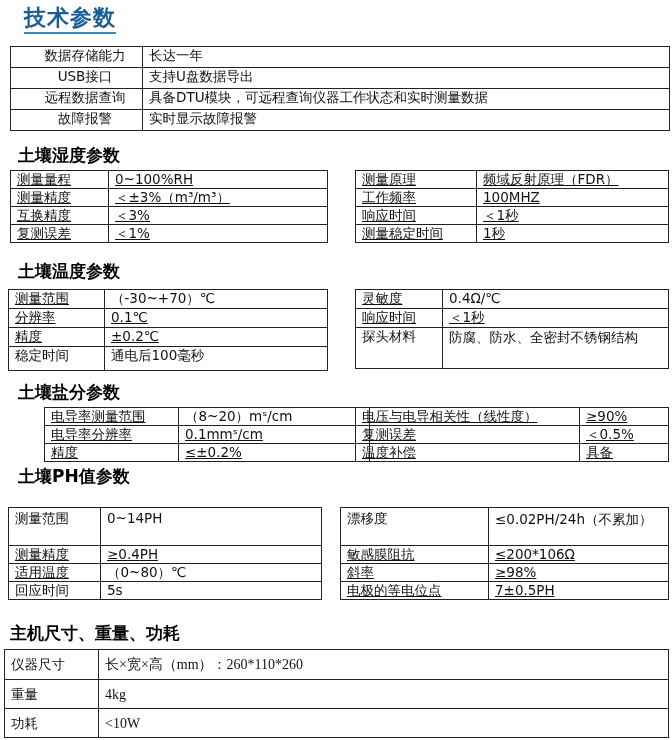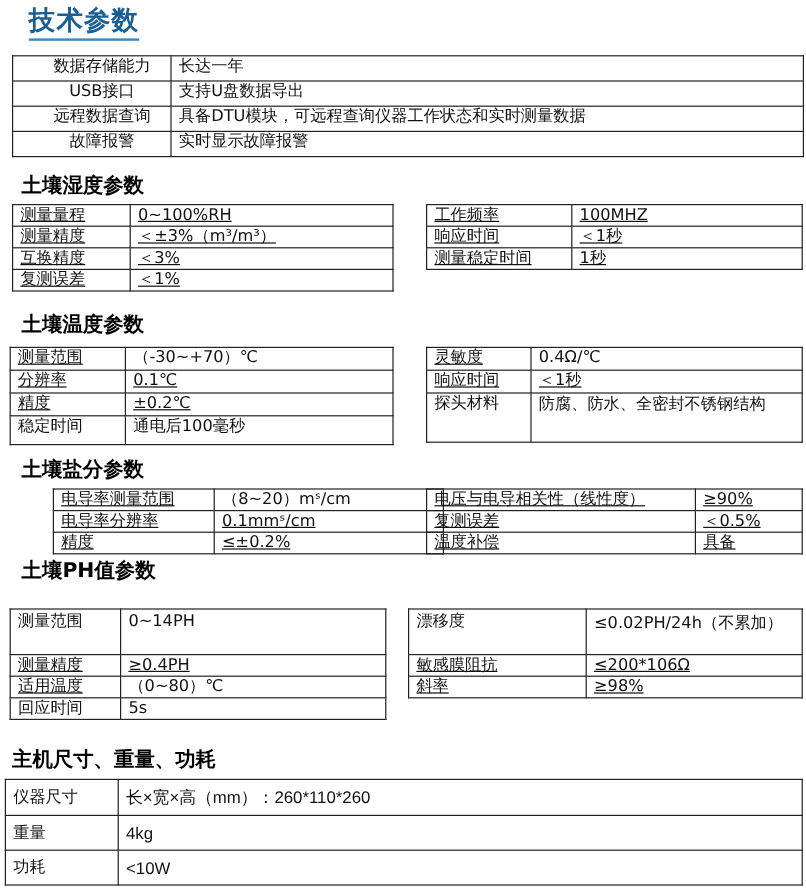--- a/index.html
+++ b/index.html
@@ -7,21 +7,21 @@
          font-family:"DejaVu Sans", "Liberation Sans", sans-serif; color:#111; }
   .title { position:absolute; left:24px; top:4px; font-size:22px; font-weight:bold;
            color:#1a5e96; border-bottom:2px solid #3a88c0; line-height:28px; padding-bottom:0; letter-spacing:1px; }
   .sec { position:absolute; left:18px; font-size:17px; font-weight:bold; color:#000; line-height:22px; }
   table { position:absolute; border-collapse:collapse; table-layout:fixed; }
   td { border:1.5px solid #222; font-size:13.5px; padding:0 0 0 6px; line-height:17px;
        vertical-align:top; white-space:nowrap; overflow:hidden; }
   td.wrap { white-space:normal;margin-left:45px; }
   .center td:first-child { text-align:center; padding-left:17px; }
   .ul td { text-decoration:underline; }
-  .serif td:nth-child(2) { font-family:Liberation Sans, sans-serif; font-size:14px; }
+  .serif td:nth-child(2) { font-family:Liberation Serif, serif; font-size:14px; }
 </style>
 </head>
 <body>
 
 <div class="title">技术参数</div>
 
 <table class="center" style="left:10px; top:46px; width:660px;">
   <colgroup>
       <col style="width:132px">
       <col>
@@ -70,20 +70,24 @@
         <td>＜1%</td>
       </tr>
 </tbody>
   </table>
 <table class="ul" style="left:355px; top:170px; width:314px;">
   <colgroup>
       <col style="width:121px">
       <col>
     </colgroup>
   <tbody>
+      <tr style="height:18px">
+        <td>测量原理</td>
+        <td>频域反射原理（FDR）</td>
+      </tr>
   <tr style="height:18px">
         <td>工作频率</td>
         <td>100MHZ</td>
       </tr>
   <tr style="height:18px">
         <td>响应时间</td>
         <td>＜1秒</td>
       </tr>
   <tr style="height:18px">
         <td>测量稳定时间</td>
@@ -216,20 +220,24 @@
         <td class="wrap" style="padding-top:2px; line-height:18px; word-break:break-all">≤0.02PH/24h（不累加）</td>
       </tr>
   <tr style="height:18px">
         <td style="text-decoration:underline">敏感膜阻抗</td>
         <td style="text-decoration:underline">≤200*106Ω</td>
       </tr>
   <tr style="height:18px">
         <td style="text-decoration:underline">斜率</td>
         <td style="text-decoration:underline">≥98%</td>
       </tr>
+  <tr style="height:18px">
+        <td style="text-decoration:underline">电极的等电位点</td>
+        <td style="text-decoration:underline">7±0.5PH</td>
+      </tr>
 </tbody>
   </table>
 
 <div class="sec" style="top:622px; left:10px;">主机尺寸、重量、功耗</div>
 <table class="serif" style="left:4px; top:649px; width:665px;">
   <colgroup>
       <col style="width:94px">
       <col>
     </colgroup>
   <tbody>

